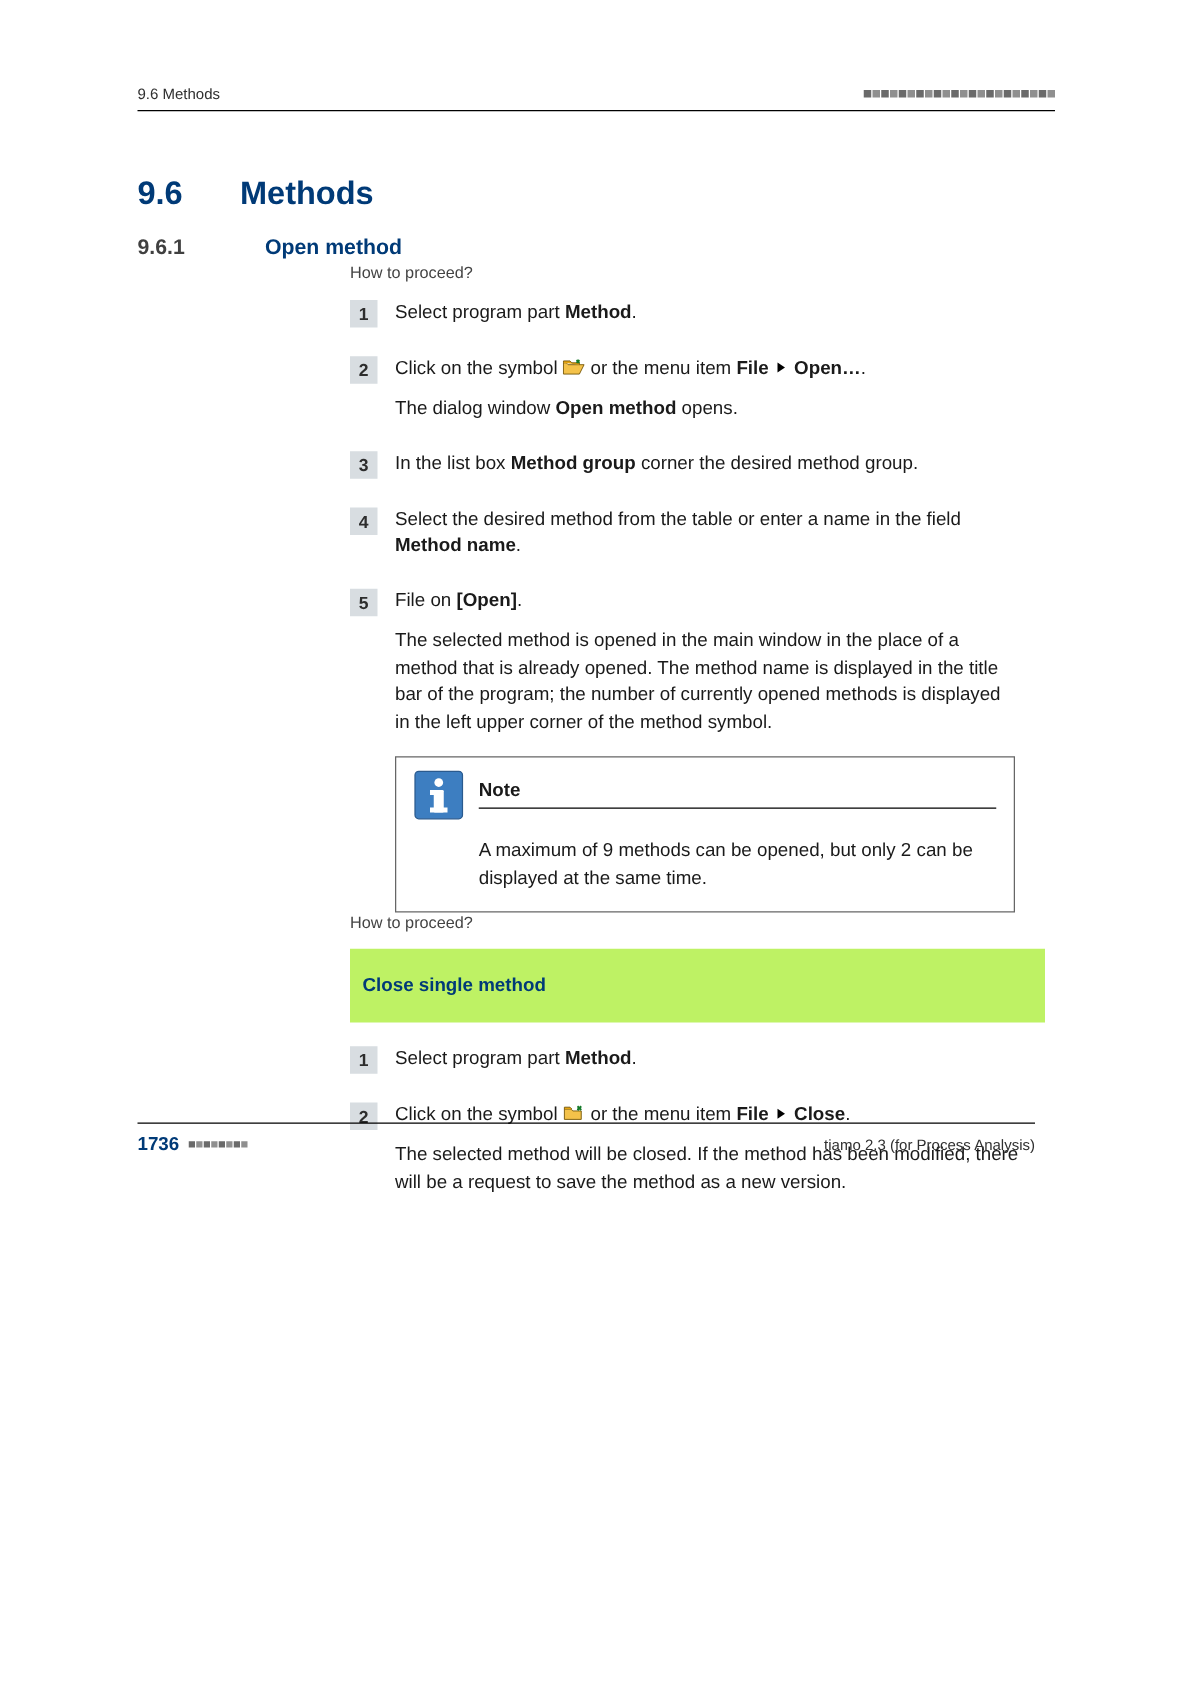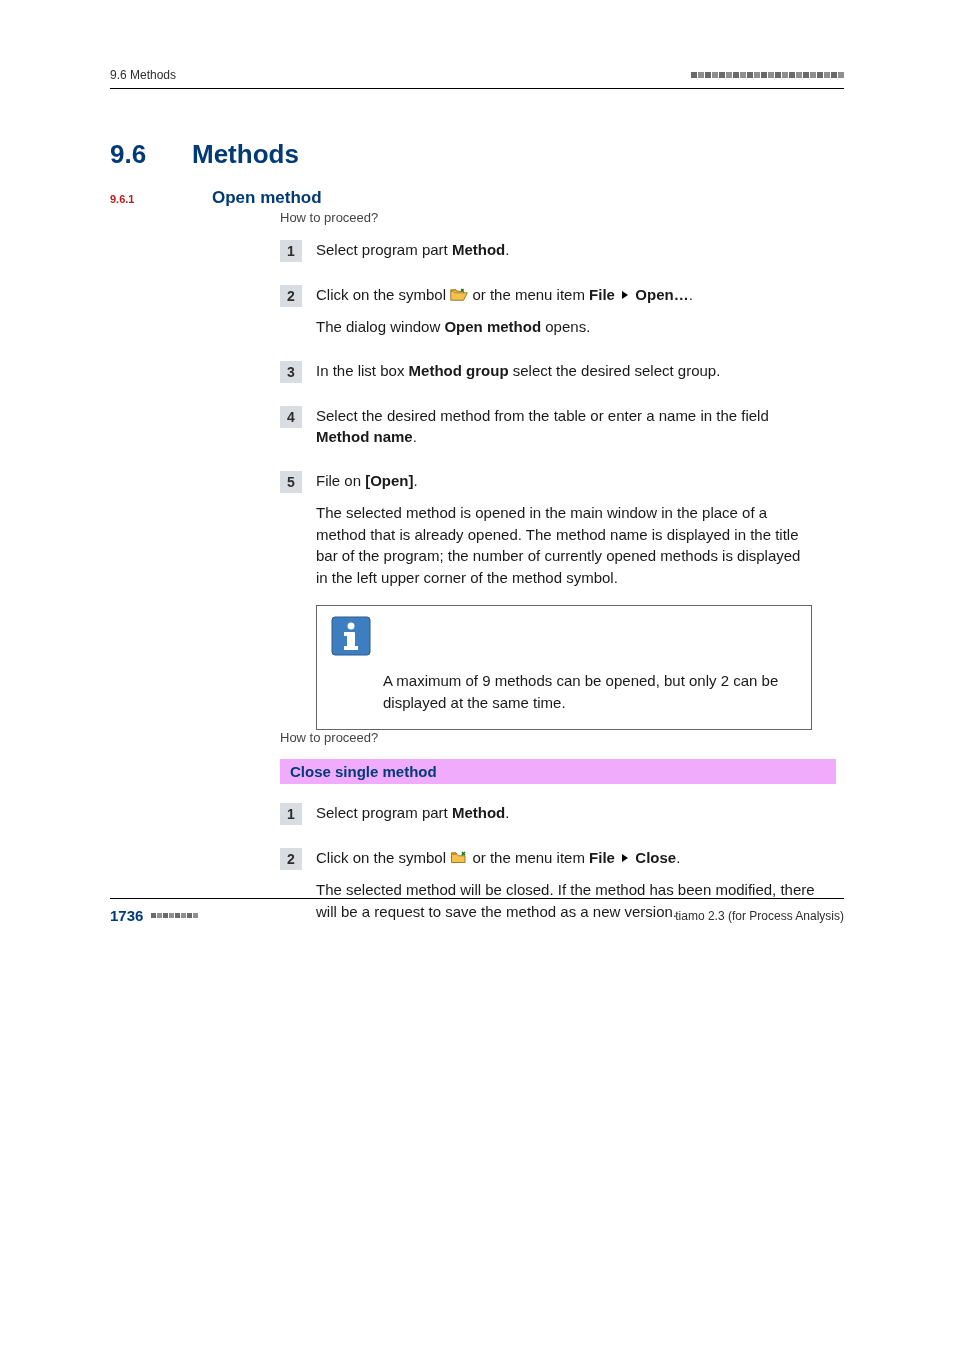--- a/index.html
+++ b/index.html
@@ -66,23 +66,23 @@
   }
   .subsec-row {
     display: flex;
     align-items: baseline;
     gap: 40px;
     margin-top: 0;
     margin-bottom: 2px;
   }
   .subsec-num {
     width: 62px;
-    color: #b91c1c;
-    font-weight: 700;
-    font-size: 11px;
+    color: #404040;
+    font-weight: 700;
+    font-size: 17px;
     flex-shrink: 0;
   }
   .subsec-title {
     color: #003a77;
     font-weight: 700;
     font-size: 17px;
   }
   .indent-block {
     margin-left: 170px;
   }
@@ -165,33 +165,33 @@
   .note-title {
     font-weight: 700;
     font-size: 15px;
   }
   .note-text-wrap {
     margin-left: 52px;
     font-size: 15px;
     line-height: 1.45;
   }
   .proc-title-bar {
-    background: #f0abfc;
-    color: #003a77;
-    font-weight: 700;
-    font-size: 15px;
-    padding: 4px 10px;
+    background: #bef264;
+    color: #003a77;
+    font-weight: 700;
+    font-size: 15px;
+    padding: 21px 10px;
     margin: 0 0 18px 0;
     max-width: 536px;
   }
   .footer-row {
     position: absolute;
     bottom: 64px;
     left: 110px;
-    right: 110px;
+    right: 126px;
     border-top: 1px solid #000;
     display: flex;
     justify-content: space-between;
     align-items: center;
     padding-top: 8px;
     font-size: 12px;
   }
   .pgnum-wrap {
     display: flex;
     align-items: center;
@@ -282,21 +282,21 @@
         <p>
           <span>The dialog window </span><b>Open method</b><span> opens.</span>
         </p>
       </div>
     </div>
 
     <div class="step">
       <div class="step-badge">3</div>
       <div class="step-body">
         <p>
-          <span>In the list box </span><b>Method group</b><span> select the desired select group.</span>
+          <span>In the list box </span><b>Method group</b><span> corner the desired method group.</span>
         </p>
       </div>
     </div>
 
     <div class="step">
       <div class="step-badge">4</div>
       <div class="step-body">
         <p>
           <span>Select the desired method from the table or enter a name in the field </span><b>Method name</b><span>.</span>
         </p>
@@ -316,20 +316,23 @@
     <div class="note-box">
       <div class="note-head-row">
         <div class="info-icon-wrap">
           <svg viewBox="0 0 40 40" width="40" height="40">
             <rect x="1" y="1" width="38" height="38" rx="3" fill="#3d7ec1" stroke="#2a5a8e"></rect>
             <circle cx="20" cy="10" r="3.5" fill="#fff"></circle>
             <rect x="16" y="16" width="8" height="18" rx="1" fill="#fff"></rect>
             <rect x="13" y="16" width="7" height="4" fill="#fff"></rect>
             <rect x="13" y="30" width="14" height="4" fill="#fff"></rect>
           </svg>
+        </div>
+        <div class="note-title-cell">
+          <span class="note-title">Note</span>
         </div>
       </div>
       <div class="note-text-wrap">A maximum of 9 methods can be opened, but only 2 can be displayed at the same time.</div>
     </div>
   </div>
 
 
   <div class="indent-block">
     <div class="howto">How to proceed?</div>
 

